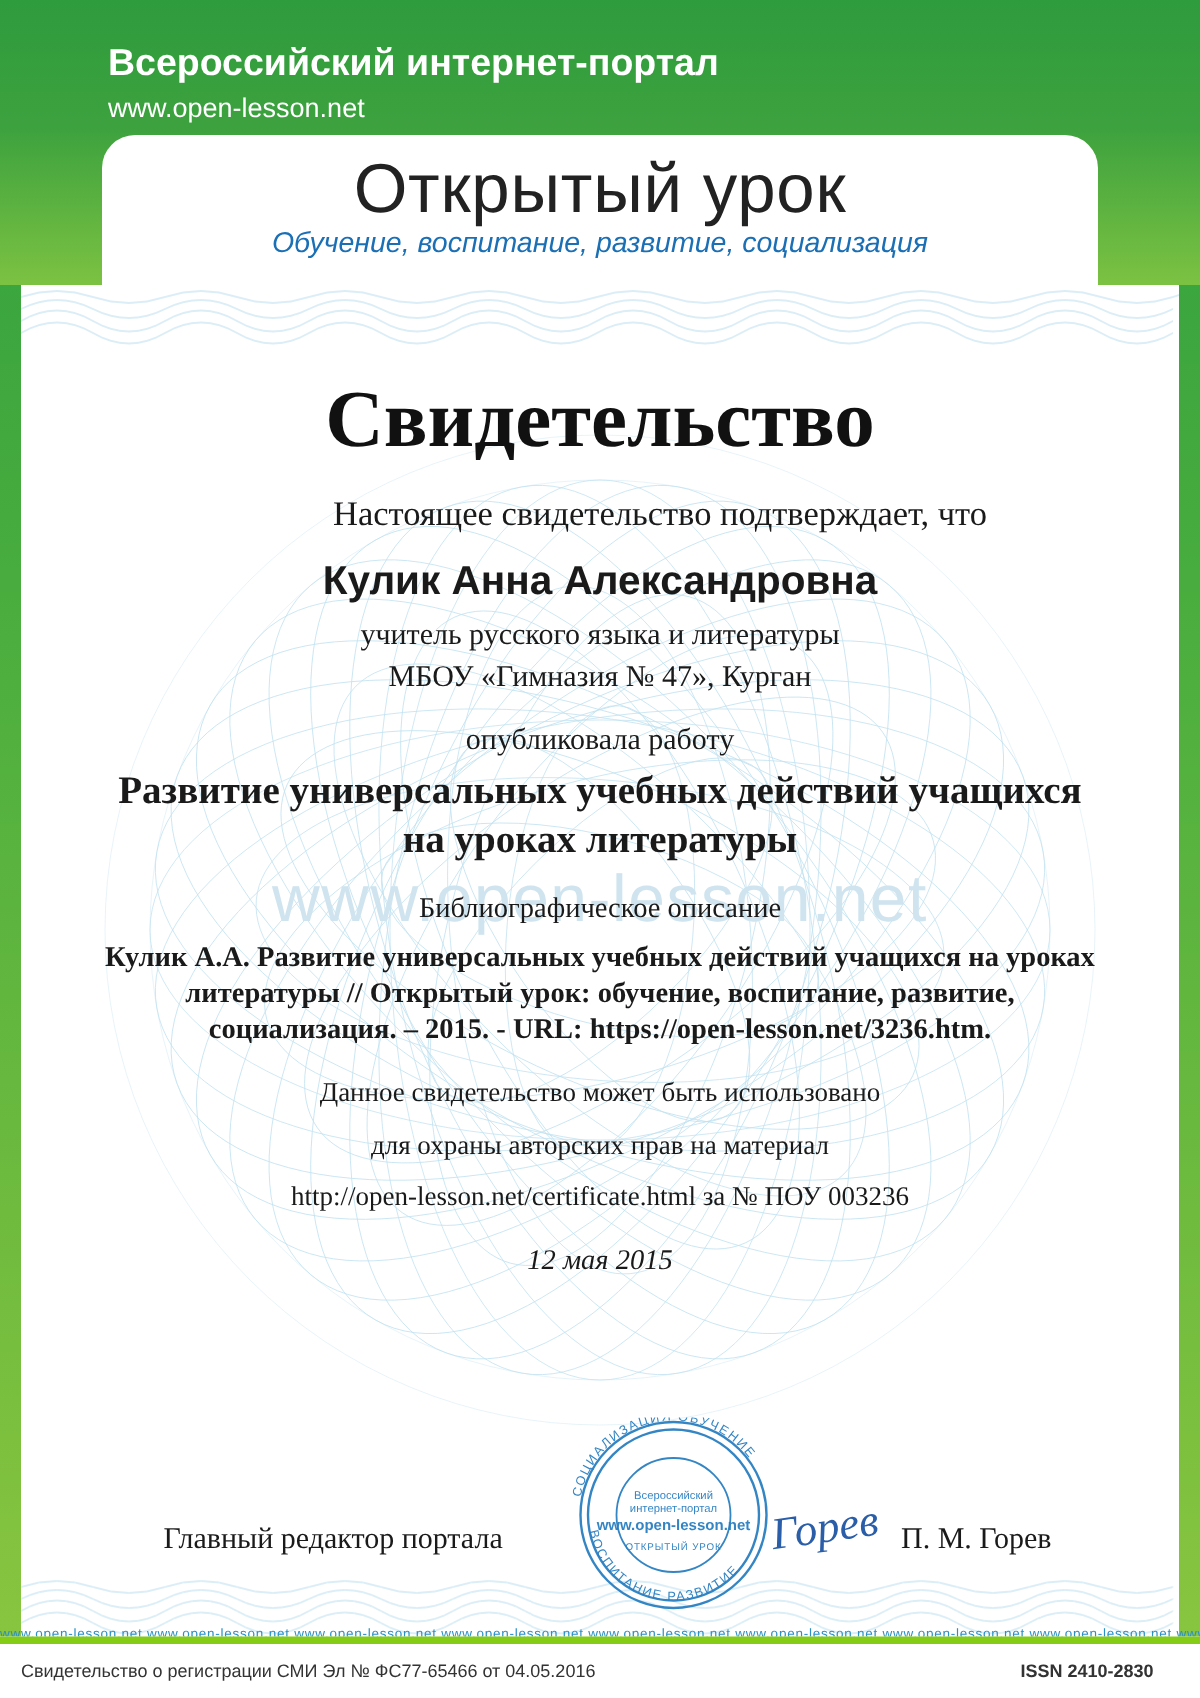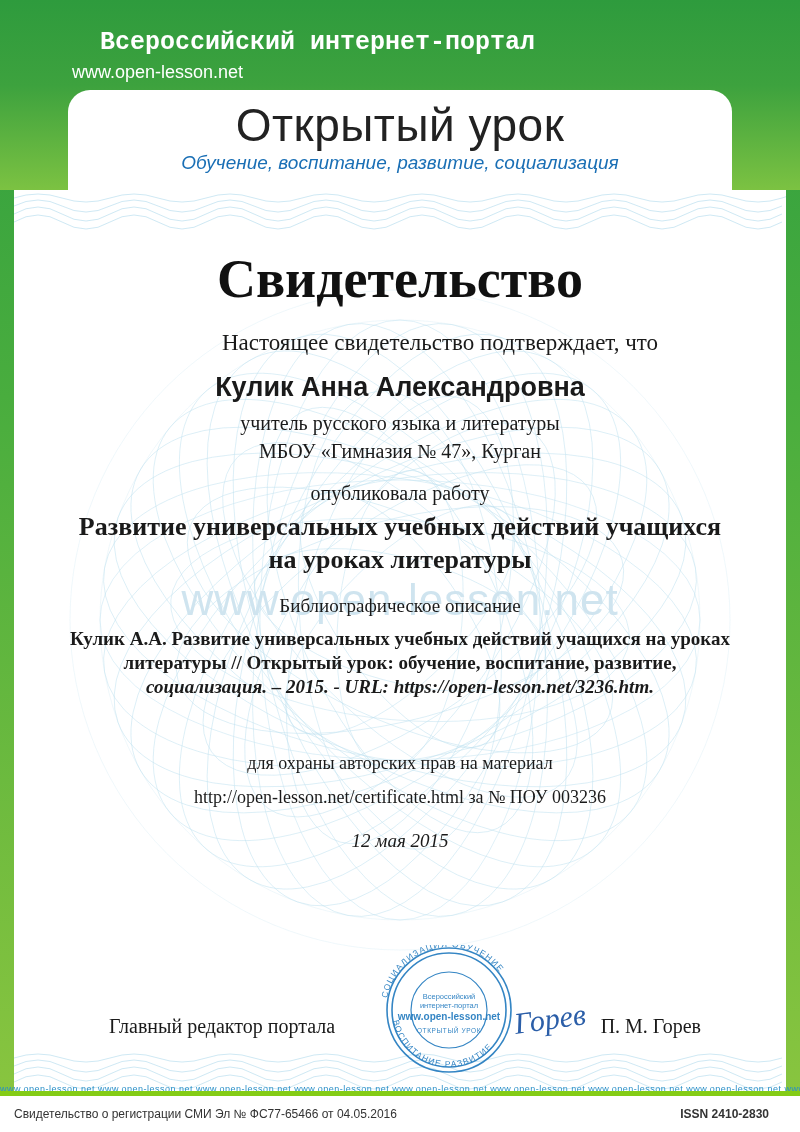--- a/index.html
+++ b/index.html
@@ -37,25 +37,24 @@
     top: 0;
     width: 800px;
     height: 190px;
     background: linear-gradient(to bottom, #2e9b3d 0%, #3da23e 45%, #7cc242 100%);
   }
   .header-title {
     position: absolute;
     left: 72px;
     top: 28px;
     color: #ffffff;
-    font-family: Liberation Mono, monospace;
+    font-family: Liberation Sans, sans-serif;
     font-weight: bold;
     font-size: 25px;
     letter-spacing: 0px;
-    margin-left: 28px;
   }
   .header-url {
     position: absolute;
     left: 72px;
     top: 62px;
     color: #ffffff;
     font-family: "Liberation Sans", sans-serif;
     font-size: 18px;
   }
   .header-plate {
@@ -139,21 +138,21 @@
   .confirm { top: 140px; font-size: 23px; padding-left: 40px; }
   .person  { top: 182px; font-size: 27px; font-weight: bold; font-family: "Liberation Sans", sans-serif; }
   .role    { top: 222px; font-size: 20px; }
   .school  { top: 250px; font-size: 20px; }
   .published { top: 292px; font-size: 20px; }
   .work1   { top: 322px; font-size: 26px; font-weight: bold; }
   .work2   { top: 355px; font-size: 26px; font-weight: bold; }
   .biblabel{ top: 405px; font-size: 19px; }
   .bib1    { top: 438px; font-size: 19px; font-weight: bold; }
   .bib2    { top: 462px; font-size: 19px; font-weight: bold; }
-  .bib3    { top: 486px; font-size: 19px; font-weight: bold; font-style: italic; }
+  .bib3    { top: 486px; font-size: 19px; font-weight: bold; }
   .note1   { top: 528px; font-size: 18px; }
   .note2   { top: 551px; font-size: 18px; margin-top: 12px; }
   .note3   { top: 574px; font-size: 18px; }
   .note4   { top: 597px; font-size: 18px; }
   .date    { top: 640px; font-size: 19px; font-style: italic; }
   
   .sign-row {
     position: absolute;
     left: 0;
     top: 820px;
@@ -324,20 +323,21 @@
 
     <div class="line published">опубликовала работу</div>
     <div class="line work1">Развитие универсальных учебных действий учащихся</div>
     <div class="line work2">на уроках литературы</div>
 
     <div class="line biblabel">Библиографическое описание</div>
     <div class="line bib1">Кулик А.А. Развитие универсальных учебных действий учащихся на уроках</div>
     <div class="line bib2">литературы // Открытый урок: обучение, воспитание, развитие,</div>
     <div class="line bib3">социализация. – 2015. - URL: https://open-lesson.net/3236.htm.</div>
 
+    <div class="line note1">Данное свидетельство может быть использовано</div>
     <div class="line note2">для охраны авторских прав на материал</div>
     <div class="line note4">http://open-lesson.net/certificate.html за № ПОУ 003236</div>
 
     <div class="line date">12 мая 2015</div>
 
     <div class="stamp">
       <svg width="160" height="130" viewBox="0 0 160 130" xmlns="http://www.w3.org/2000/svg">
         <defs>
           <path id="arcTop" d="M 17,65 A 63,63 0 0 1 143,65"></path>
           <path id="arcBottom" d="M 23,65 A 57,57 0 0 0 137,65"></path>

